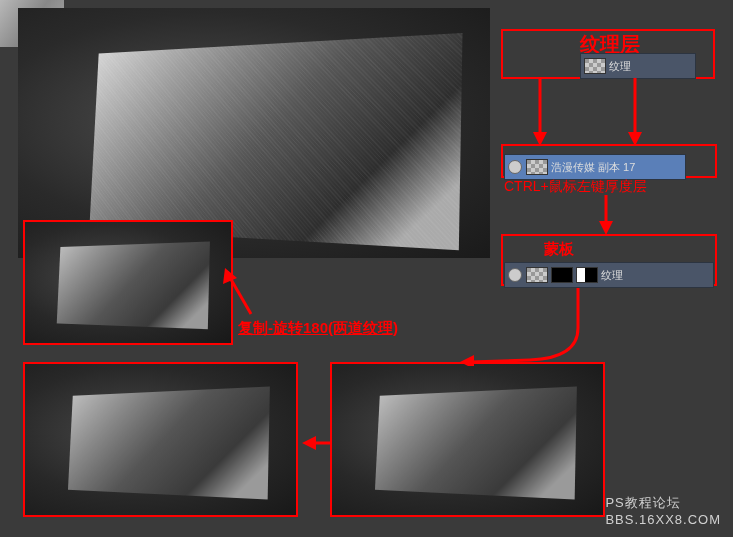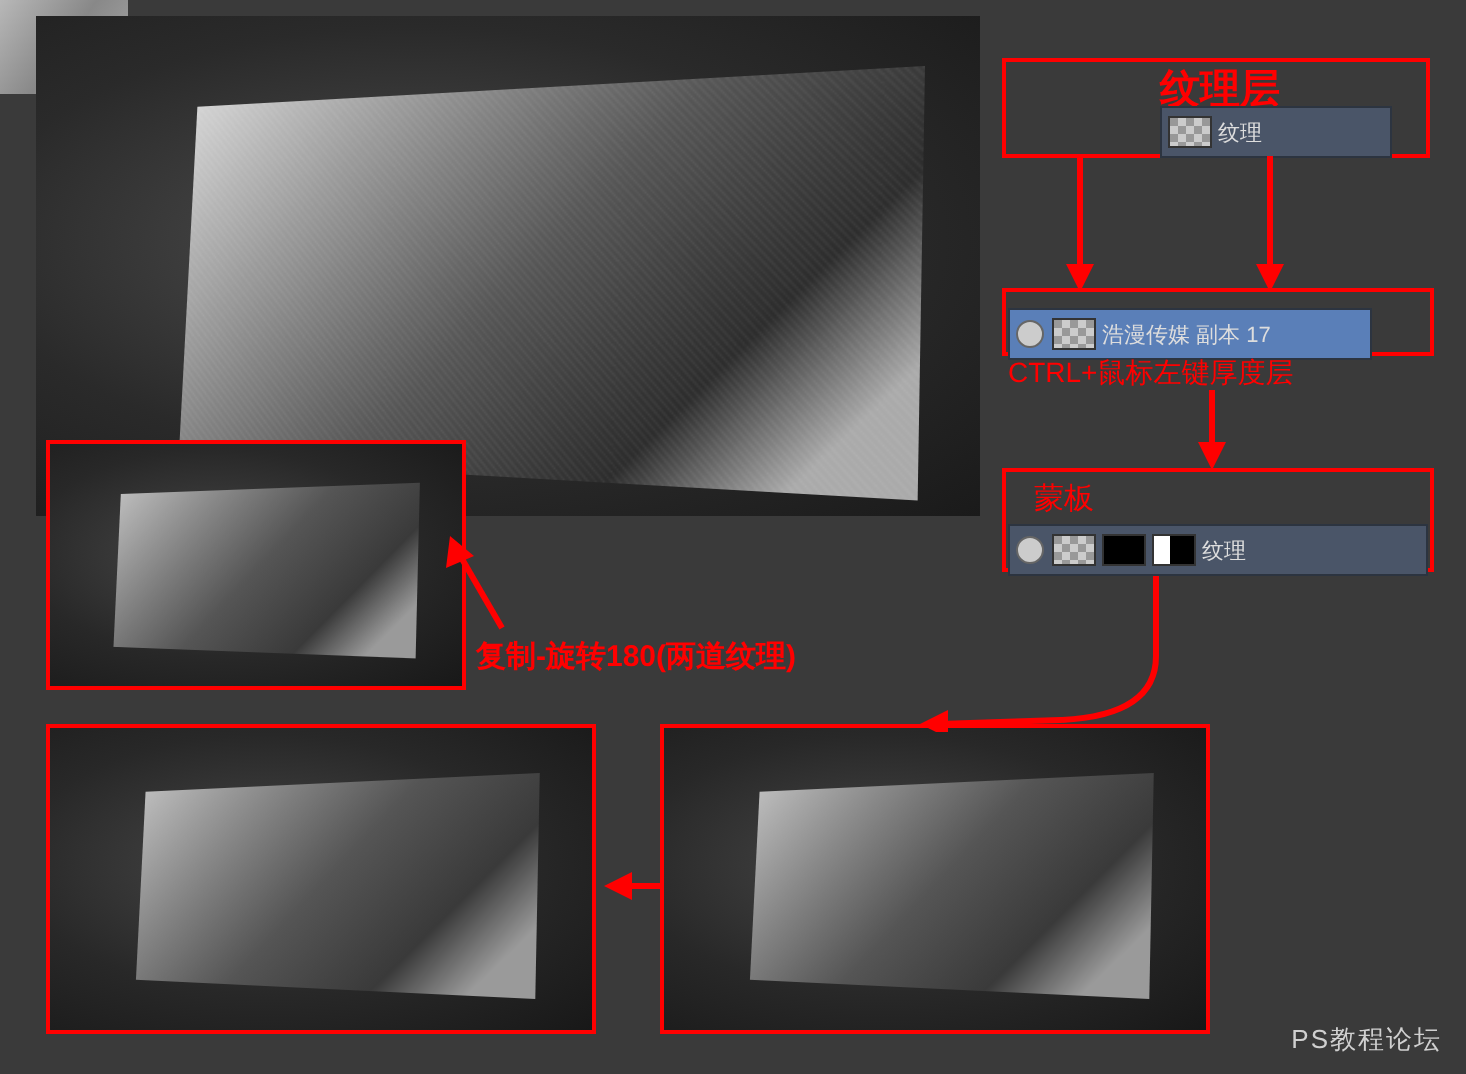--- a/index.html
+++ b/index.html
@@ -10,28 +10,28 @@
 .panel-texture { left: 501px; top: 29px; width: 64px; height: 47px; background: linear-gradient(125deg, #b8b8b8, #888, #aaa); }
 .label-texture { position: absolute; left: 580px; top: 31px; color: #ff0000; font-size: 20px; font-weight: bold; }
 .layer-row { position: absolute; background: #4a5568; border: 1px solid #2c3440; height: 20px; display: flex; align-items: center; font-size: 11px; color: #ddd; padding: 12px 3px; }
 .layer-row .eye { width: 14px; height: 14px; background: #ccc; border-radius: 50%; margin-right: 4px; border: 1px solid #666; }
 .layer-row .thumb { width: 22px; height: 16px; background: #888; margin-right: 3px; border: 1px solid #333; }
 .layer-row .thumb.chk { background: repeating-conic-gradient(#ccc 0 25%, #999 0 50%) 0 0/8px 8px; }
 .layer-row.sel { background: #5a7fb8; }
 .lr1 { left: 580px; top: 53px; width: 116px; }
 .lr2 { left: 504px; top: 154px; width: 182px; }
 .lr3 { left: 504px; top: 262px; width: 210px; }
-.mask-label { position: absolute; left: 517px; top: 240px; color: #ff0000; font-size: 15px; font-weight: normal; }
+.mask-label { position: absolute; left: 544px; top: 240px; color: #ff0000; font-size: 15px; font-weight: bold; }
 .ctrl-label { position: absolute; left: 504px; top: 178px; color: #ff0000; font-size: 14px; font-weight: normal; }
 .frame-b { position: absolute; border: 2px solid #ff0000; background: radial-gradient(ellipse at 40% 45%, #484848 0%, #282828 55%, #181818 100%); }
 .fb1 { left: 23px; top: 220px; width: 210px; height: 125px; }
 .fb2 { left: 23px; top: 362px; width: 275px; height: 155px; }
 .fb3 { left: 330px; top: 362px; width: 275px; height: 155px; }
 .mini3d { position: absolute; left: 10%; top: 18%; width: 80%; height: 68%; background: linear-gradient(135deg, #bcbcbc 0%, #888 25%, #555 50%, #3a3a3a 75%, #9a9a9a 90%); transform: perspective(500px) rotateY(-25deg) rotateX(5deg); }
-.copy-label { position: absolute; left: 238px; top: 319px; color: #ff0000; font-size: 15px; font-weight: bold; }
+.copy-label { position: absolute; left: 238px; top: 319px; color: #ff0000; font-size: 15px; font-weight: bold; text-decoration: underline; }
 .arrow { position: absolute; }
 .watermark { position: absolute; right: 12px; bottom: 8px; text-align: left; color: #d0d0d0; font-size: 13px; line-height: 1.3; letter-spacing: 1px; }
 .red-box { position: absolute; border: 2px solid #ff0000; }
 .rb1 { left: 501px; top: 29px; width: 214px; height: 50px; }
 .rb2 { left: 501px; top: 144px; width: 216px; height: 34px; }
 .rb3 { left: 501px; top: 234px; width: 216px; height: 52px; }
 </style>
 </head>
 <body>
 
@@ -99,13 +99,14 @@
   <line x1="30" y1="9" x2="8" y2="9" stroke="#ff0000" stroke-width="3"></line>
   <polygon points="0,9 14,2 14,16" fill="#ff0000"></polygon>
 </svg>
 <svg class="arrow" style="left:460px;top:288px" width="120" height="78">
   <path d="M118,0 L118,40 Q118,70 70,72 L10,74" stroke="#ff0000" stroke-width="3" fill="none"></path>
   <polygon points="0,74 14,67 14,81" fill="#ff0000"></polygon>
 </svg>
 
 <div class="watermark">
   <div>PS教程论坛</div>
+  <div>BBS.16XX8.COM</div>
 </div>
 
 </body></html>

